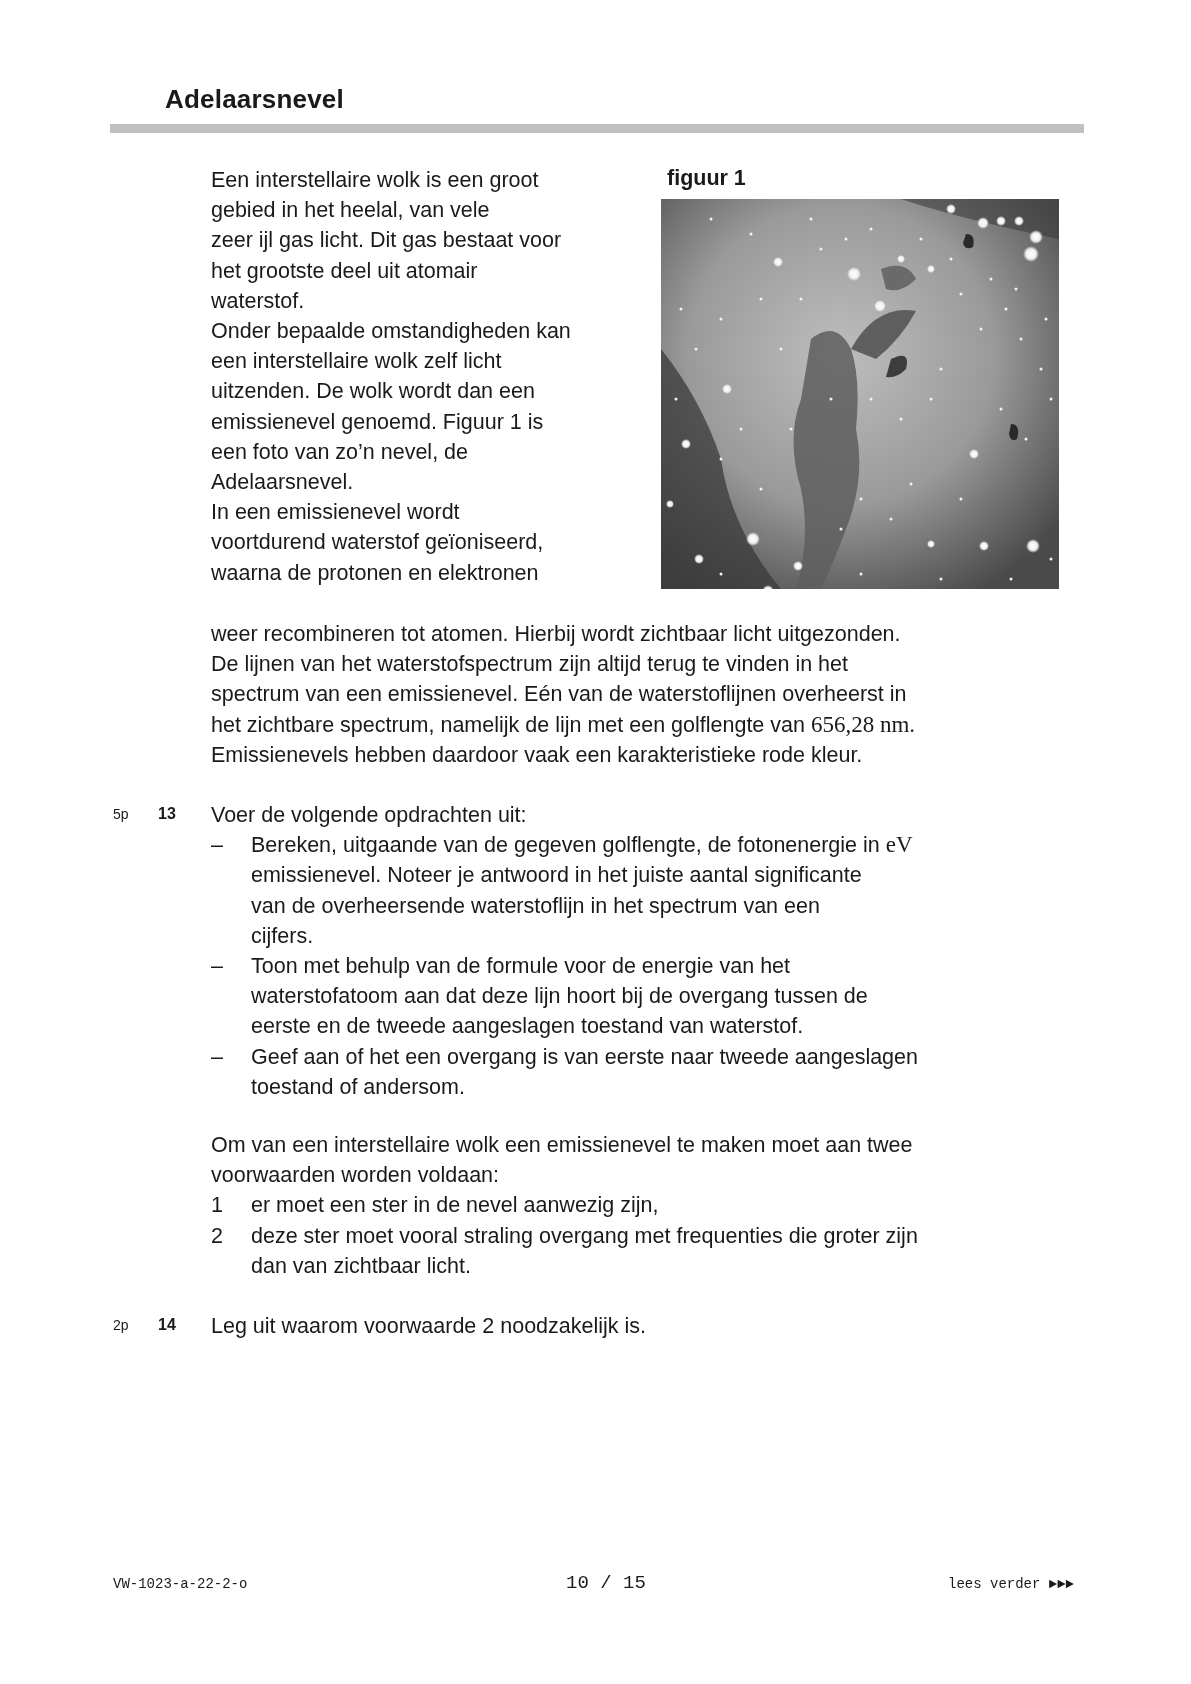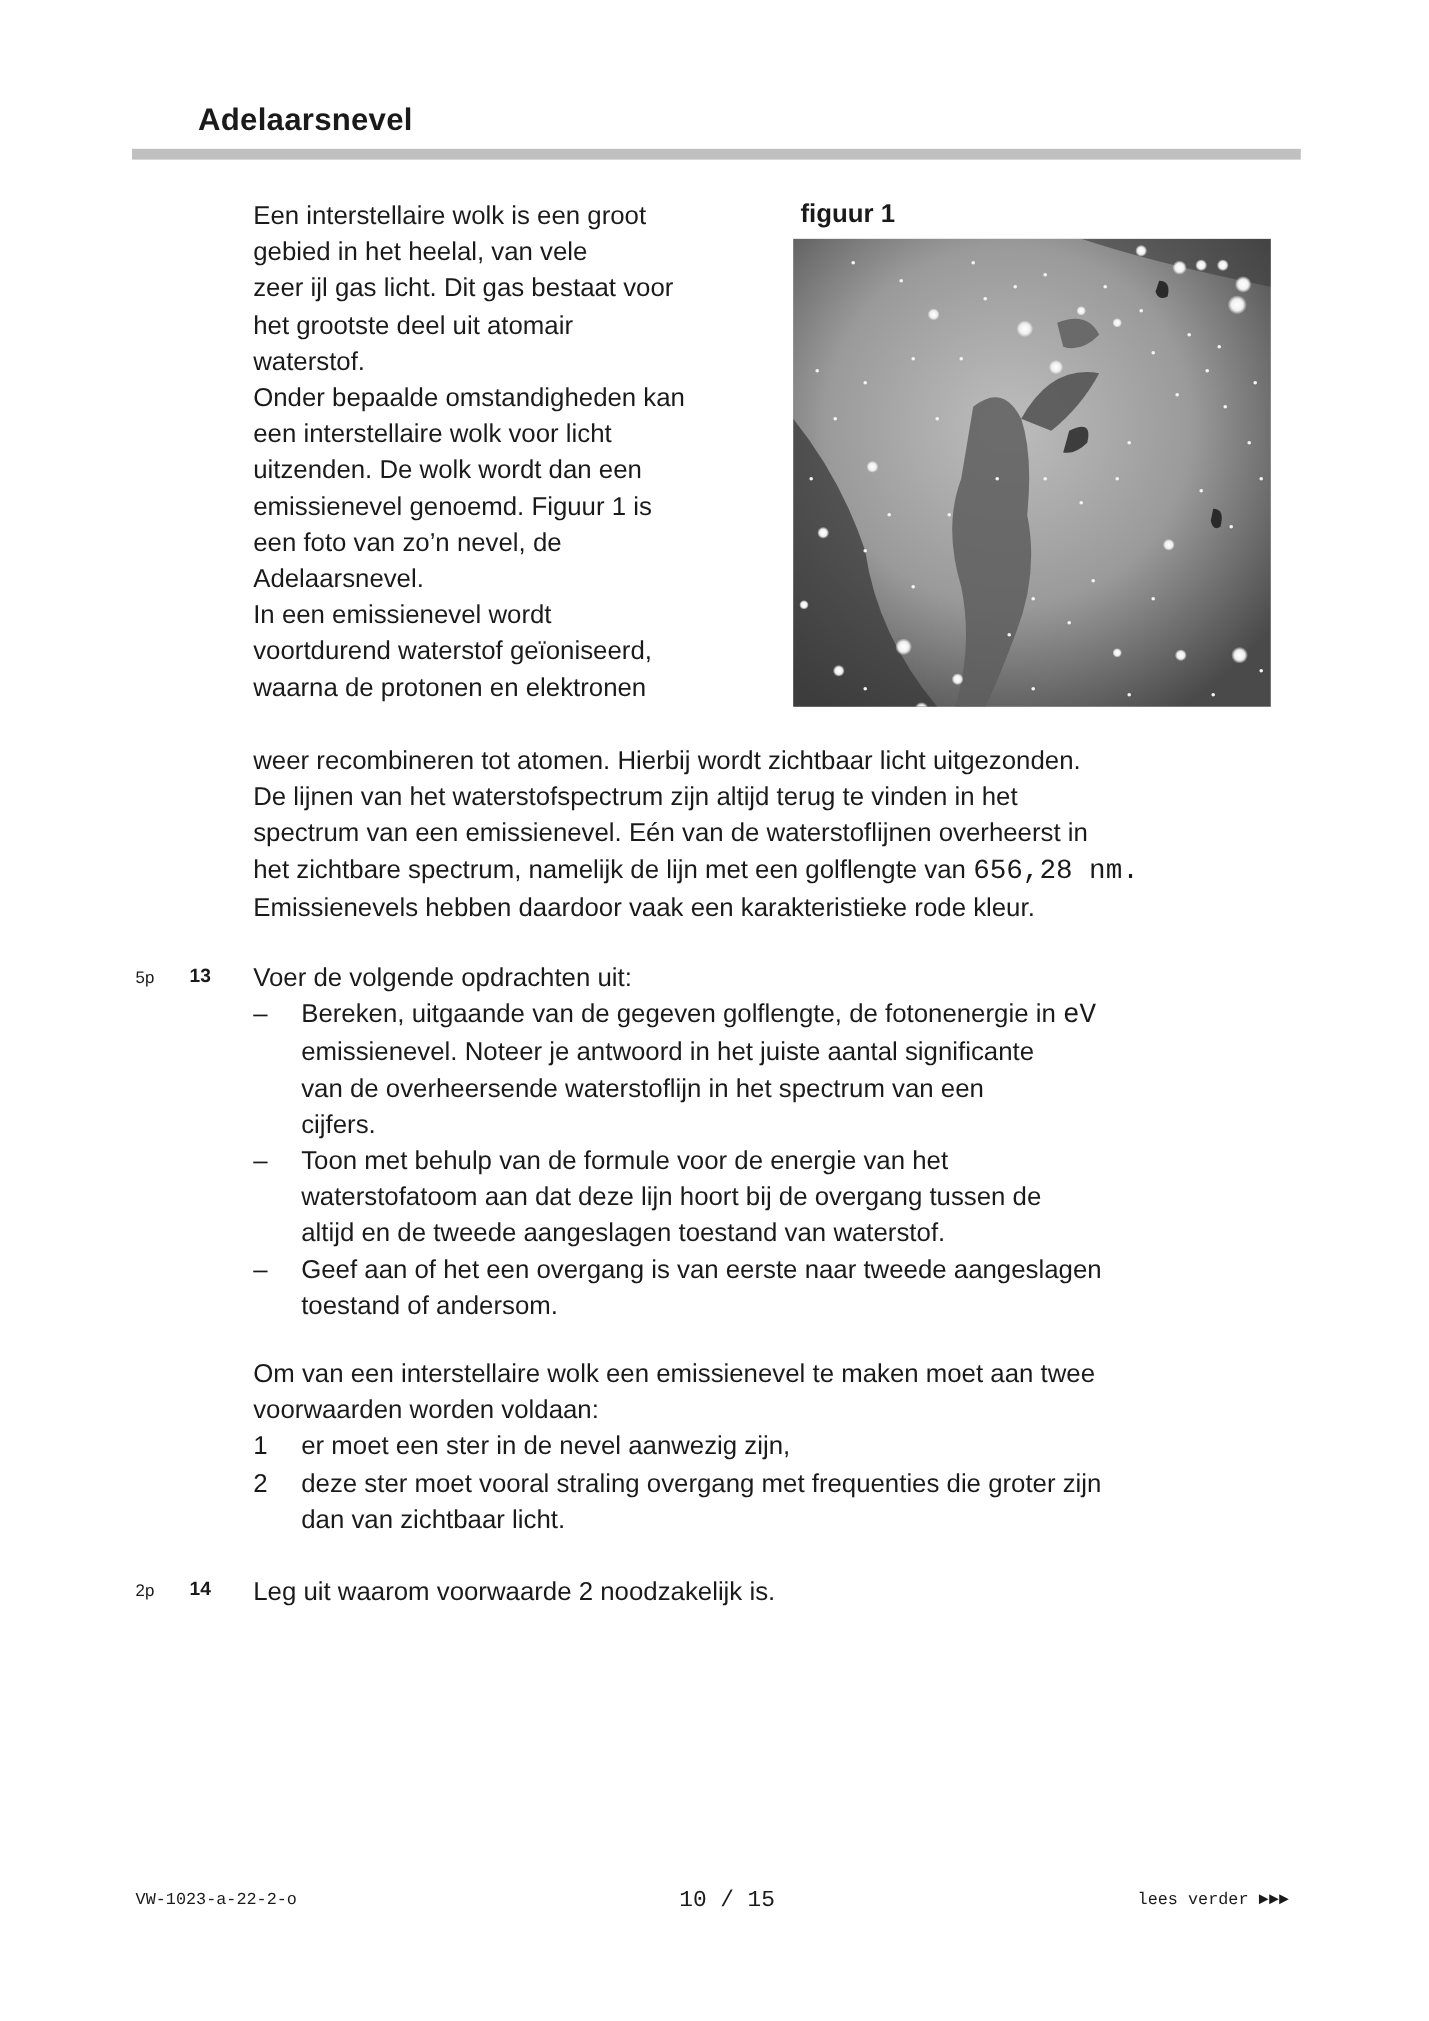--- a/index.html
+++ b/index.html
@@ -6,21 +6,21 @@
   body { width: 1191px; height: 1684px; position: relative; overflow: hidden;
          font-family: "Liberation Sans", sans-serif; color: #1a1a1a; }
   .title { position: absolute; left: 165px; top: 84px; font-size: 26px; font-weight: bold; letter-spacing: 0.2px; }
   .rule { position: absolute; left: 110px; top: 124px; width: 974px; height: 9px; background: #c0c0c0; }
   .text { font-size: 21.5px; line-height: 30.2px; }
   .intro { position: absolute; left: 211px; top: 165px; width: 440px; }
   .intro p, .full p { margin: 0; }
   .full { position: absolute; left: 211px; top: 619px; width: 860px; }
   .fig-label { position: absolute; left: 667px; top: 166px; font-size: 21.5px; font-weight: bold; }
   .figure { position: absolute; left: 661px; top: 199px; width: 398px; height: 390px; overflow: hidden; background: #8a8a8a; }
-  .serif { font-family: Liberation Mono, monospace; font-size: 23px; }
+  .serif { font-family: Liberation Serif, serif; font-size: 23px; }
   .q { position: absolute; left: 0; width: 1191px; }
   .pts { position: absolute; left: 113px; font-size: 14px; top: 6px; }
   .qnum { position: absolute; left: 158px; font-size: 16px; font-weight: bold; top: 5px; }
   .qbody { position: absolute; left: 211px; width: 860px; }
   .bullet { position: relative; padding-left: 40px; }
   .bullet .dash { position: absolute; left: 0; top: 0; }
   .numitem { position: relative; padding-left: 40px; }
   .numitem .n { position: absolute; left: 0; top: 0; }
   .footer { position: absolute; top: 1576px; font-size: 14px; font-family: Liberation Mono, monospace; }
   .footer.center { font-size: 19px; top: 1572px; }
@@ -31,21 +31,21 @@
 <div class="title">Adelaarsnevel</div>
 <div class="rule"></div>
 
 <div class="intro text">
   <p>Een interstellaire wolk is een groot</p>
   <p>gebied in het heelal, van vele</p>
   <p>zeer ijl gas licht. Dit gas bestaat voor</p>
   <p>het grootste deel uit atomair</p>
   <p>waterstof.</p>
   <p>Onder bepaalde omstandigheden kan</p>
-  <p>een interstellaire wolk voor licht</p>
+  <p>een interstellaire wolk zelf licht</p>
   <p>uitzenden. De wolk wordt dan een</p>
   <p>emissienevel genoemd. Figuur 1 is</p>
   <p>een foto van zo’n nevel, de</p>
   <p>Adelaarsnevel.</p>
   <p>In een emissienevel wordt</p>
   <p>voortdurend waterstof geïoniseerd,</p>
   <p>waarna de protonen en elektronen</p>
 </div>
 
 <div class="fig-label">figuur 1</div>
@@ -166,21 +166,21 @@
       <span class="dash">–</span>
       <div><span>Bereken, uitgaande van de gegeven golflengte, de fotonenergie in </span><span class="serif">eV</span></div>
       <div>emissienevel. Noteer je antwoord in het juiste aantal significante</div>
       <div>van de overheersende waterstoflijn in het spectrum van een</div>
       <div>cijfers.</div>
     </div>
     <div class="bullet">
       <span class="dash">–</span>
       <div>Toon met behulp van de formule voor de energie van het</div>
       <div>waterstofatoom aan dat deze lijn hoort bij de overgang tussen de</div>
-      <div>altijd en de tweede aangeslagen toestand van waterstof.</div>
+      <div>eerste en de tweede aangeslagen toestand van waterstof.</div>
     </div>
     <div class="bullet">
       <span class="dash">–</span>
       <div>Geef aan of het een overgang is van eerste naar tweede aangeslagen</div>
       <div>toestand of andersom.</div>
     </div>
   </div>
 </div>
 
 <div class="q" style="top:1130px;">

